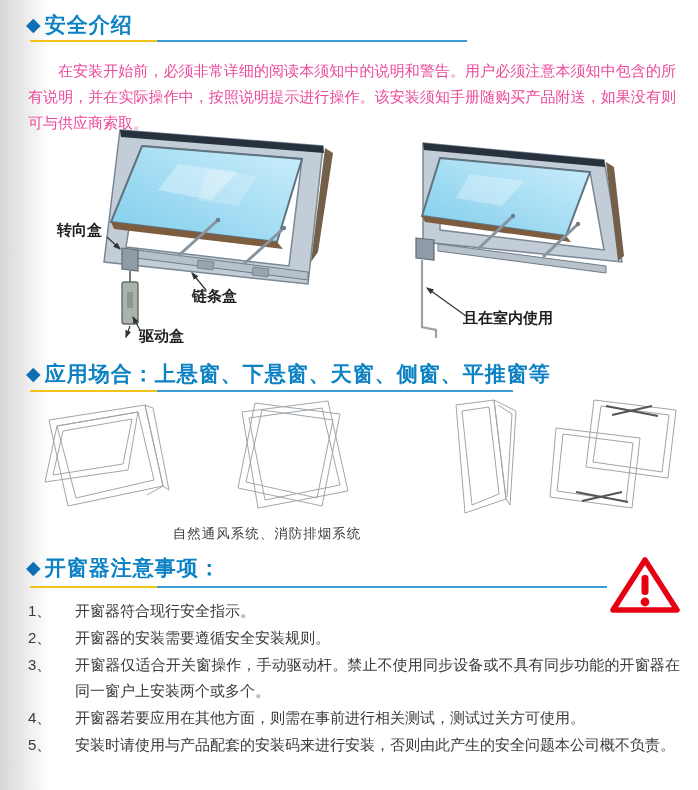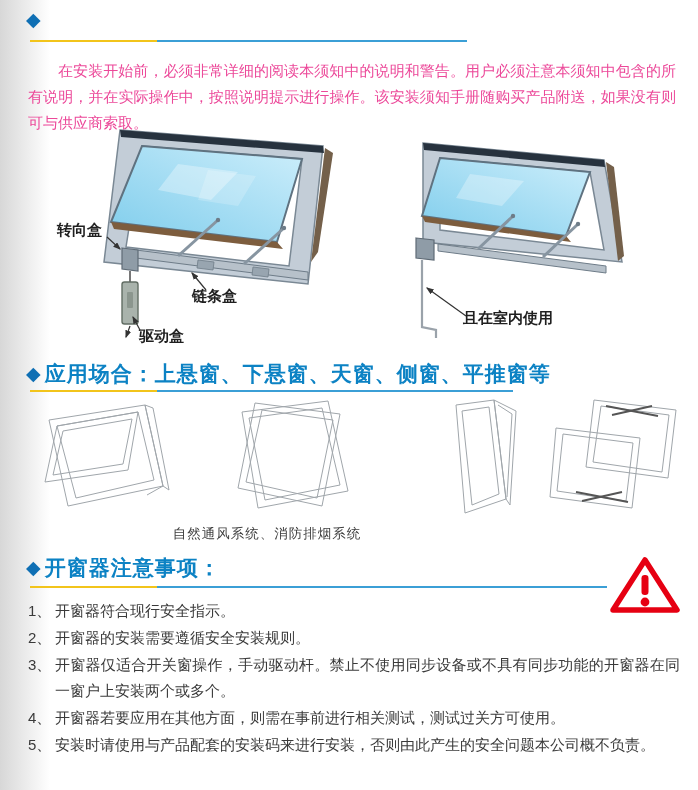--- a/index.html
+++ b/index.html
@@ -39,30 +39,31 @@
 
   .caption { position:absolute; left:37px; top:525px; width:460px; text-align:center;
     font-size:13.5px; color:#3d3d3d; letter-spacing:1px; }
 
   #warn-tri { position:absolute; left:606px; top:552px; }
 
   .plist { position:absolute; left:28px; top:598px; width:652px; font-size:15px;
     line-height:26px; color:#3a3a3a; }
   .plist .li { display:flex; margin-bottom:1px; }
   .plist .num { flex:0 0 27px; }
-  .plist .txt { flex:1; text-align:justify; }
+  .plist .txt { flex:1; text-align:justify;margin-left:20px; }
 </style>
 </head>
 <body>
 
 <div class="page">
   <div class="edge-shade"></div>
 
   <div class="sec-header" id="hdr1">
     <span class="diamond">◆</span>
+    <span class="title">安全介绍</span>
   </div>
   <div class="rule" id="rule1"></div>
   <p class="intro">在安装开始前，必须非常详细的阅读本须知中的说明和警告。用户必须注意本须知中包含的所有说明，并在实际操作中，按照说明提示进行操作。该安装须知手册随购买产品附送，如果没有则可与供应商索取。</p>
 
   <svg class="fig" id="fig1" width="345" height="240" viewBox="0 0 345 240">
     <defs>
       <linearGradient id="glass1" x1="0" y1="1" x2="1" y2="0">
         <stop offset="0" stop-color="#7fcdec"></stop>
           <stop offset="1" stop-color="#cdeefb"></stop>
       </linearGradient>

